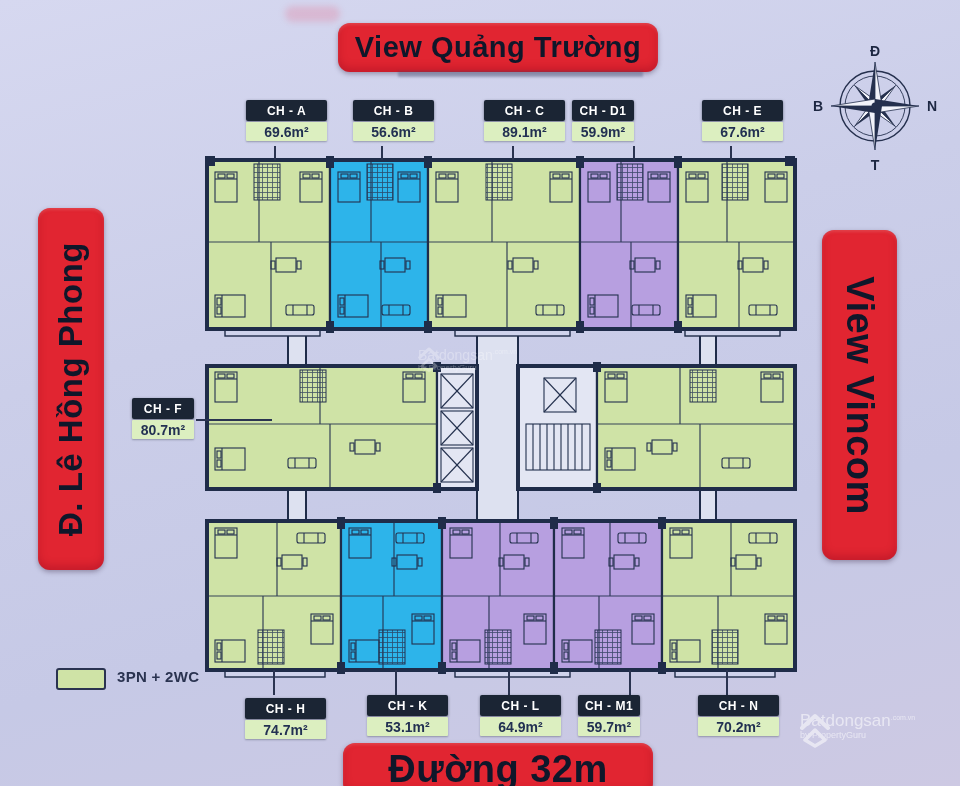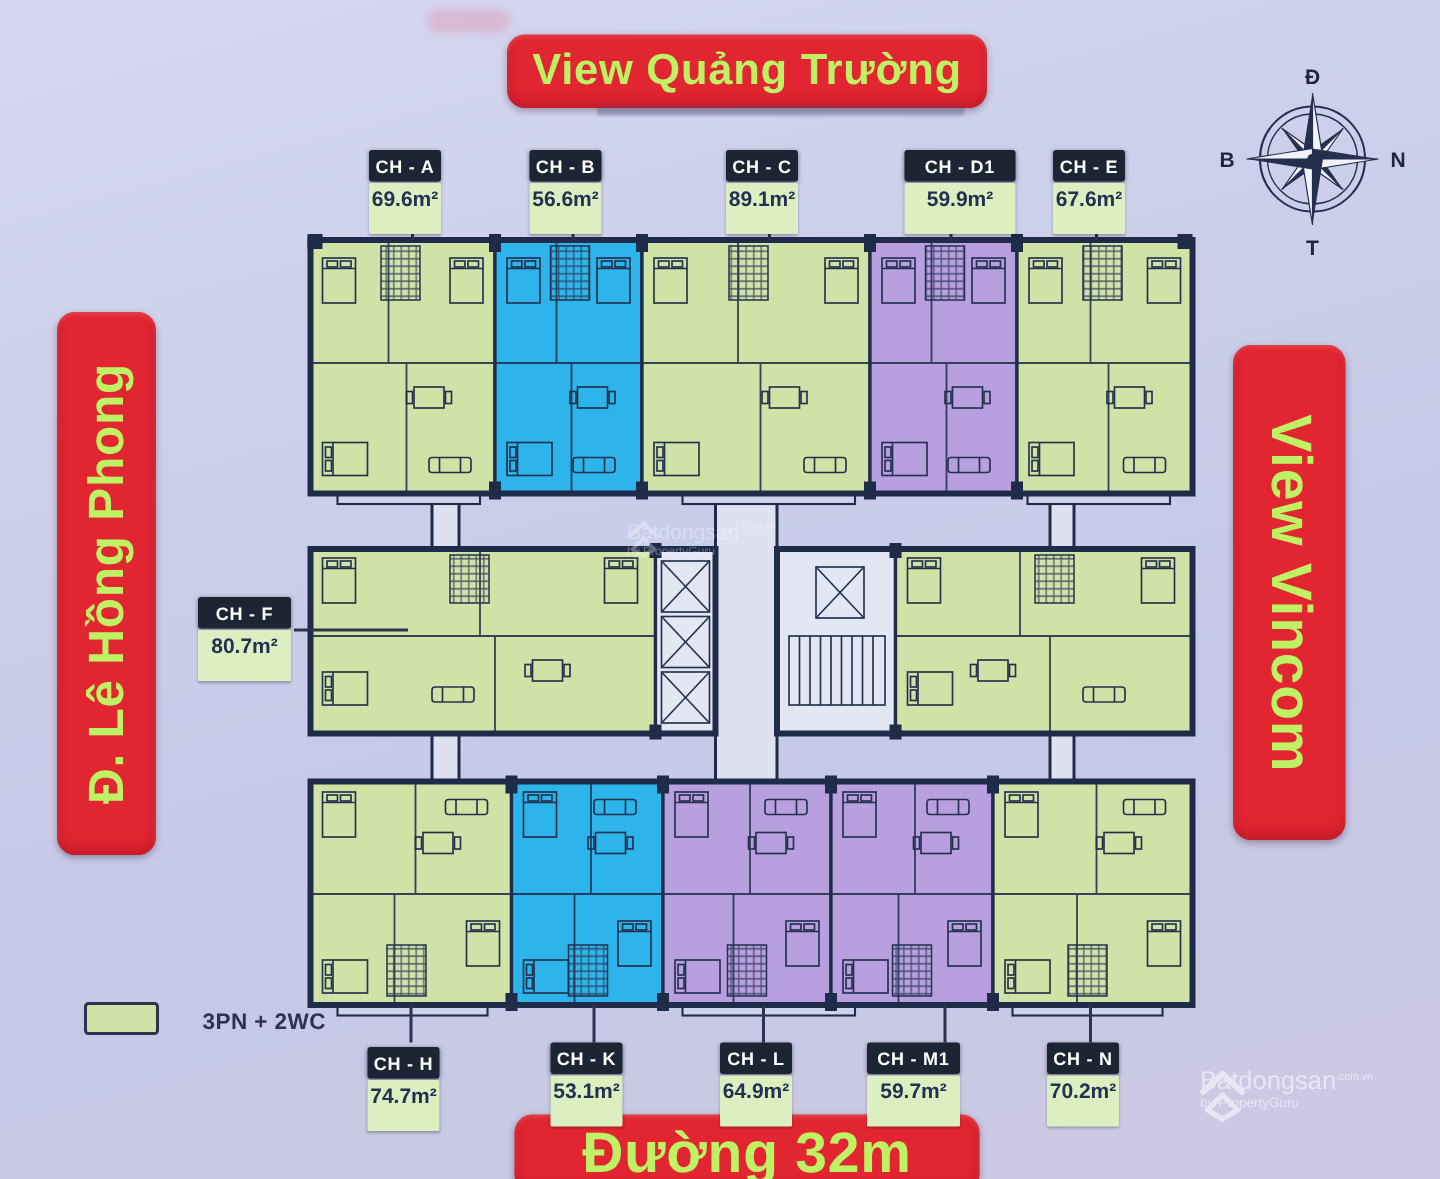--- a/index.html
+++ b/index.html
@@ -3,41 +3,41 @@
 <meta charset="utf-8">
 <style>
   html,body{margin:0;padding:0;background:#9ea3c4;}
   .stage{
     position:relative;width:960px;height:786px;overflow:hidden;
     background:linear-gradient(165deg,#d6d8f0 0%,#cbcee9 38%,#c6c9e6 68%,#cdc9e3 100%);
     font-family:"Liberation Sans",sans-serif;
   }
   svg{position:absolute;left:0;top:0;}
   .banner{
-    position:absolute;background:#e12531;color:#bef264;font-weight:bold;
+    position:absolute;background:#e12531;color:#0f172a;font-weight:bold;
     display:flex;align-items:center;justify-content:center;border-radius:12px;
     box-shadow:0 2px 5px rgba(40,20,50,.35), inset 0 -4px 8px rgba(130,0,25,.30), inset 0 2px 3px rgba(255,160,160,.25);
     white-space:nowrap;letter-spacing:.5px;
   }
   .banner-top{left:338px;top:23px;width:320px;height:49px;font-size:29px;}
   .banner-bottom{left:343px;top:743px;width:310px;height:52px;font-size:38px;}
   .banner-left{left:38px;top:208px;width:66px;height:362px;}
   .banner-left span{transform:rotate(-90deg);font-size:33px;}
   .banner-right{left:822px;top:230px;width:75px;height:330px;}
   .banner-right span{transform:rotate(90deg);font-size:38px;}
-  .pill{position:absolute;width:48px;text-align:center;z-index:5;}
+  .pill{position:absolute;width:81px;text-align:center;z-index:5;}
   .pill-hd{background:#1b2534;color:#fff;font-weight:bold;font-size:12px;padding:4px 0 3px;
            border-radius:2px;box-shadow:0 1px 3px rgba(10,15,30,.5);letter-spacing:.5px;}
-  .pill-ar{background:#dcefc0;color:#223052;font-weight:bold;font-size:14px;padding:2px 0 16px;margin-top:1px;
+  .pill-ar{background:#dcefc0;color:#223052;font-weight:bold;font-size:14px;padding:2px 0 1px;margin-top:1px;
            border-radius:1px;box-shadow:0 1px 2px rgba(10,15,30,.3);}
   .ptr{position:absolute;background:#2a3350;z-index:4;}
   .ptr.v{width:2px;}
   .ptr.h{height:2px;}
   .legend{position:absolute;left:56px;top:668px;z-index:5;}
-  .legend-row{display:flex;align-items:flex-end;gap:29px;margin-bottom:9px;}
+  .legend-row{display:flex;align-items:flex-start;gap:11px;margin-bottom:9px;}
   .swatch{width:46px;height:18px;border:2.5px solid #2a3350;border-radius:3px;}
   .sw-green{background:#cfe3a6;}
   .sw-blue{background:#2db4ea;}
   .sw-purple{background:#b79fe0;}
   .legend-label{font-size:15px;font-weight:bold;color:#2a3350;letter-spacing:.3px;}
   .wm{position:absolute;color:#ffffff;display:flex;align-items:center;gap:6px;z-index:6;}
   .wm-br{left:800px;top:712px;opacity:.55;}
   .wm-ct{left:418px;top:346px;opacity:.30;}
   .wm-text{line-height:1.1;}
   .wm-brand{font-weight:normal;font-size:17px;}
@@ -313,21 +313,21 @@
     <div class="pill-ar">69.6m²</div>
   </div>
   <div class="pill" style="left:353px;top:100px">
     <div class="pill-hd">CH - B</div>
     <div class="pill-ar">56.6m²</div>
   </div>
   <div class="pill" style="left:484px;top:100px">
     <div class="pill-hd">CH - C</div>
     <div class="pill-ar">89.1m²</div>
   </div>
-  <div class="pill" style="left:603px;top:100px;width:74px">
+  <div class="pill" style="left:572px;top:100px;width:62px">
     <div class="pill-hd">CH - D1</div>
     <div class="pill-ar">59.9m²</div>
   </div>
   <div class="pill" style="left:702px;top:100px">
     <div class="pill-hd">CH - E</div>
     <div class="pill-ar">67.6m²</div>
   </div>
   <div class="pill" style="left:132px;top:398px;width:62px">
     <div class="pill-hd">CH - F</div>
     <div class="pill-ar">80.7m²</div>

